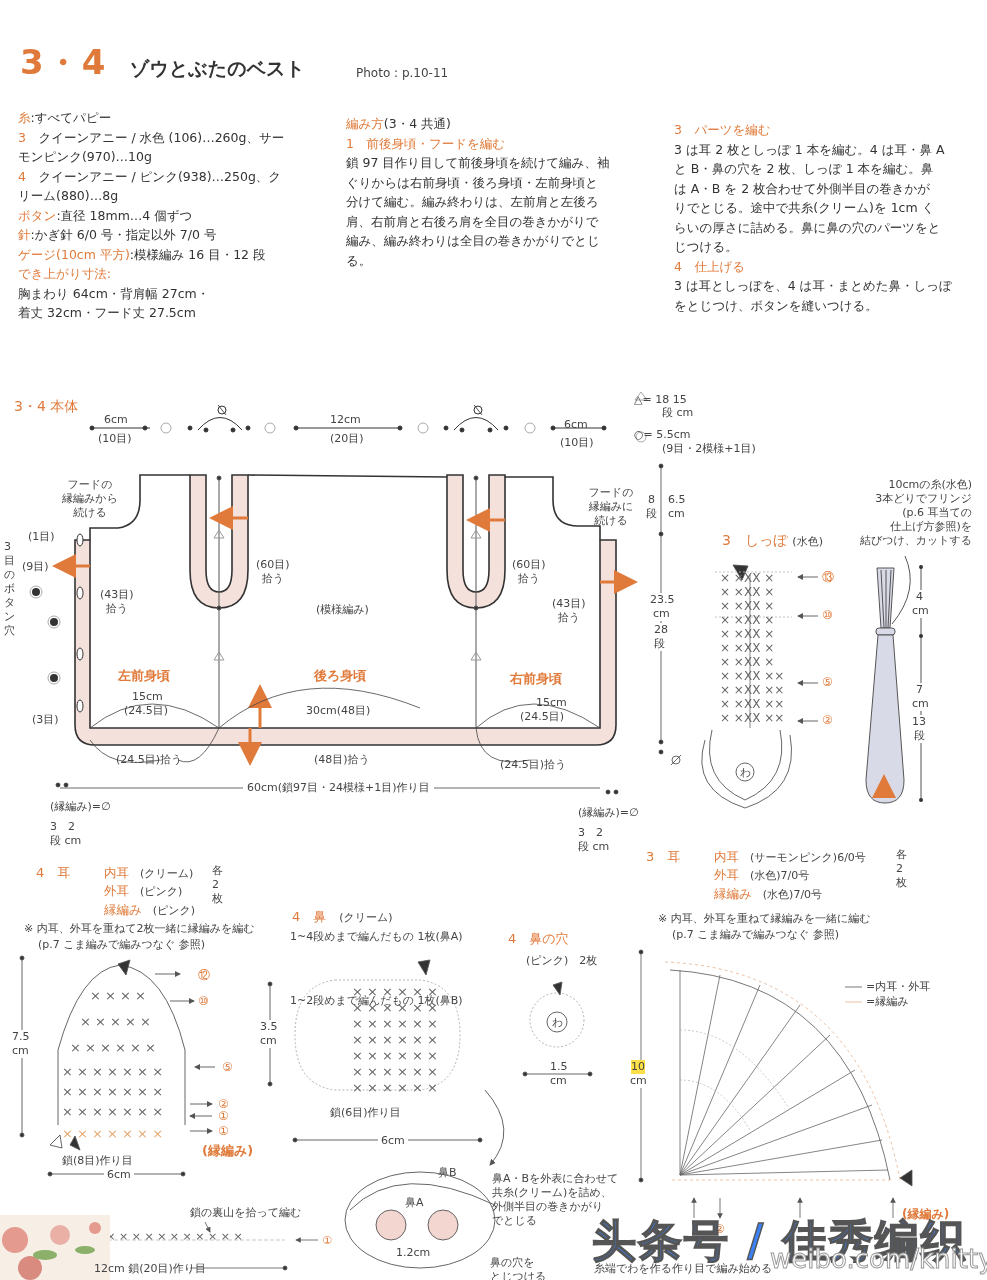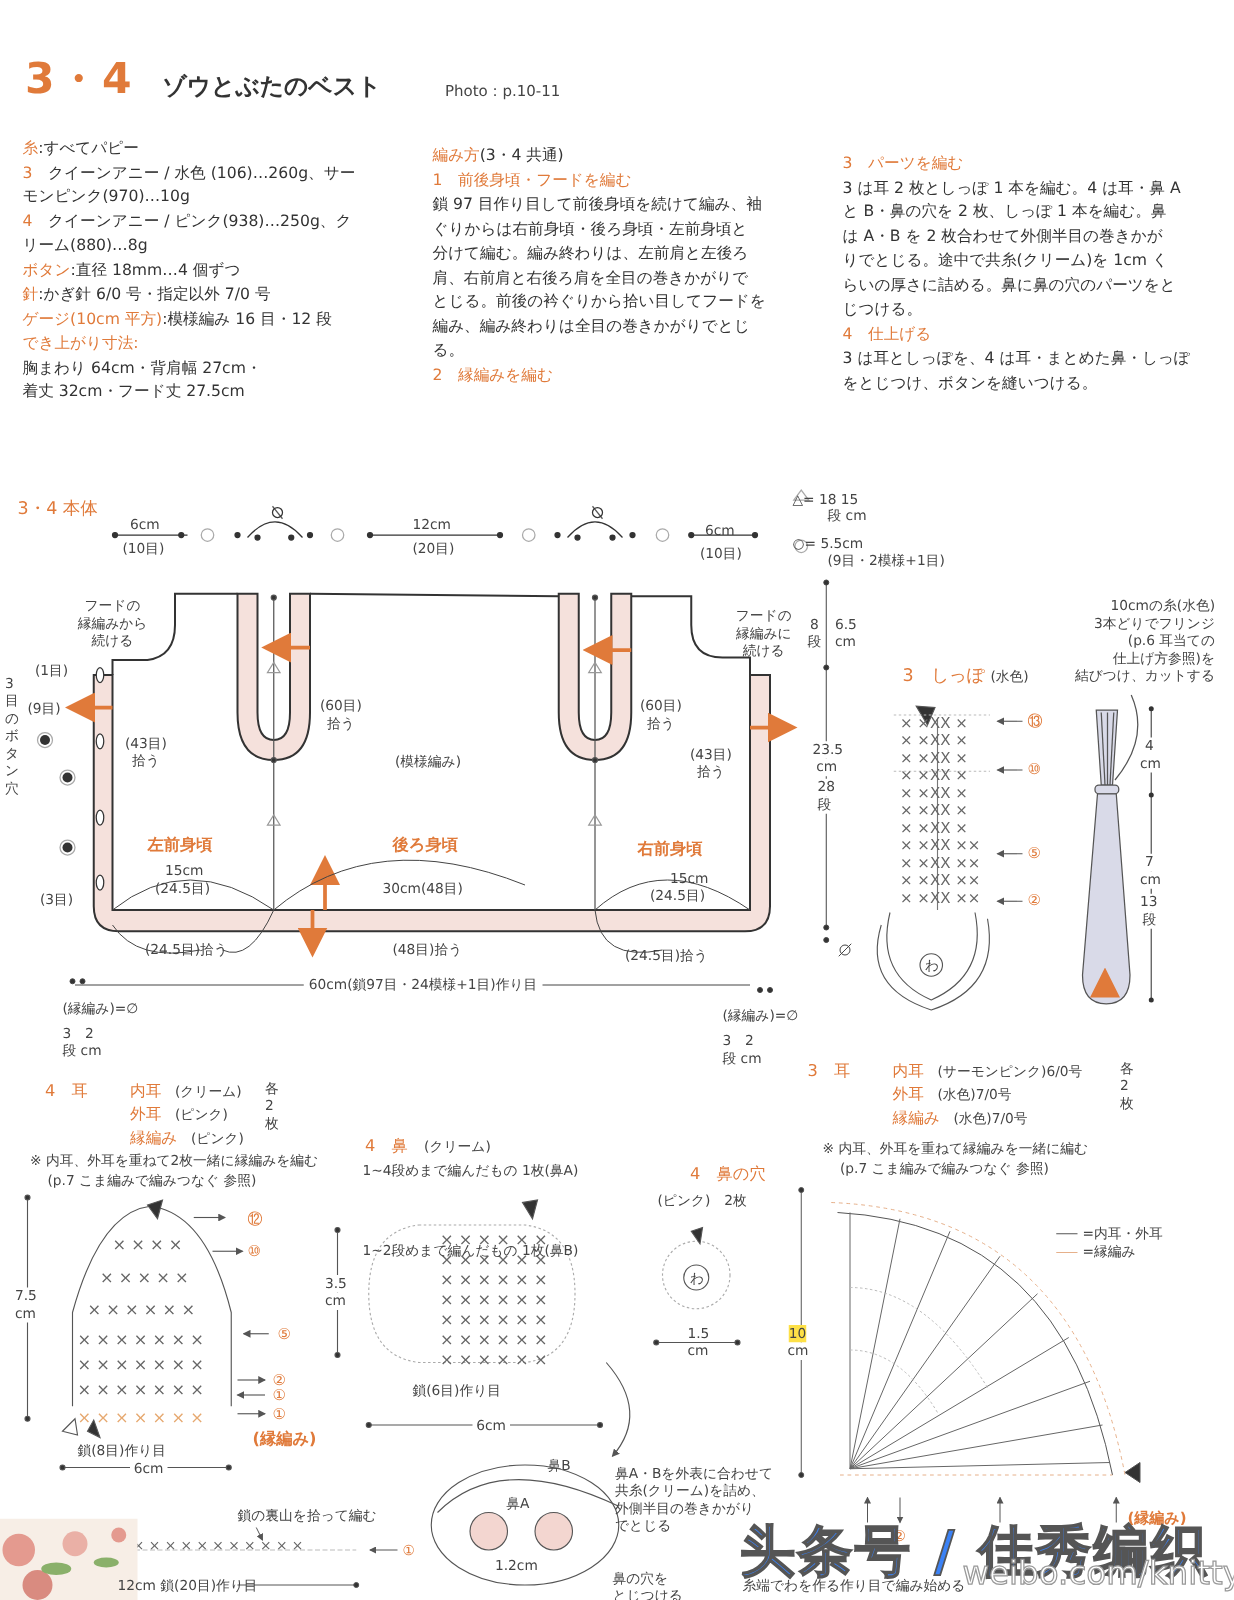--- a/index.html
+++ b/index.html
@@ -38,25 +38,23 @@
 </div>
 
 <div class="abs txt" style="left:346px;top:114px;width:300px;">
   <div><span class="hd">編み方</span><span>(3・4 共通)</span></div>
   <div class="hd">1　前後身頃・フードを編む</div>
   <div>
     <div>鎖 97 目作り目して前後身頃を続けて編み、袖</div>
     <div>ぐりからは右前身頃・後ろ身頃・左前身頃と</div>
     <div>分けて編む。編み終わりは、左前肩と左後ろ</div>
     <div>肩、右前肩と右後ろ肩を全目の巻きかがりで</div>
-    <div>とじる。前後の衿ぐりから拾い目してフードを</div>
     <div>編み、編み終わりは全目の巻きかがりでとじ</div>
     <div>る。</div>
   </div>
-  <div class="hd">2　縁編みを編む</div>
 </div>
 
 <div class="abs txt" style="left:674px;top:120px;width:310px;">
   <div class="hd">3　パーツを編む</div>
   <div>3 は耳 2 枚としっぽ 1 本を編む。4 は耳・鼻 A</div>
   <div>と B・鼻の穴を 2 枚、しっぽ 1 本を編む。鼻</div>
   <div>は A・B を 2 枚合わせて外側半目の巻きかが</div>
   <div>りでとじる。途中で共糸(クリーム)を 1cm く</div>
   <div>らいの厚さに詰める。鼻に鼻の穴のパーツをと</div>
   <div>じつける。</div>
@@ -462,21 +460,21 @@
   <div>鼻A・Bを外表に合わせて</div>
   <div>共糸(クリーム)を詰め、</div>
   <div>外側半目の巻きかがり</div>
   <div>でとじる</div>
 </div>
 <div class="abs sm" style="left:490px;top:1256px;">
   <div>鼻の穴を</div>
   <div>とじつける</div>
 </div>
 
-<div class="abs hd" style="left:508px;top:930px;font-size:13px;margin-left:44px;"><span>4</span>　<span>鼻の穴</span></div>
+<div class="abs hd" style="left:508px;top:930px;font-size:13px;"><span>4</span>　<span>鼻の穴</span></div>
 <div class="abs sm" style="left:526px;top:954px;"><span>(ピンク)</span>　<span>2枚</span></div>
 <div class="abs sm" style="left:552px;top:1016px;">わ</div>
 <div class="abs sm" style="left:550px;top:1060px;">1.5</div>
 <div class="abs sm" style="left:550px;top:1074px;">cm</div>
 
 <div class="abs hd" style="left:646px;top:848px;font-size:13px;"><span>3</span>　<span>耳</span></div>
 <div class="abs sm" style="left:714px;top:850px;"><span class="hd" style="font-size:12.5px;">内耳</span>　<span>(サーモンピンク)6/0号</span></div>
 <div class="abs sm" style="left:714px;top:868px;"><span class="hd" style="font-size:12.5px;">外耳</span>　<span>(水色)7/0号</span></div>
 <div class="abs sm" style="left:714px;top:887px;"><span class="hd" style="font-size:12.5px;">縁編み</span>　<span>(水色)7/0号</span></div>
 <div class="abs sm" style="left:896px;top:848px;width:12px;word-break:break-all;">各2枚</div>

